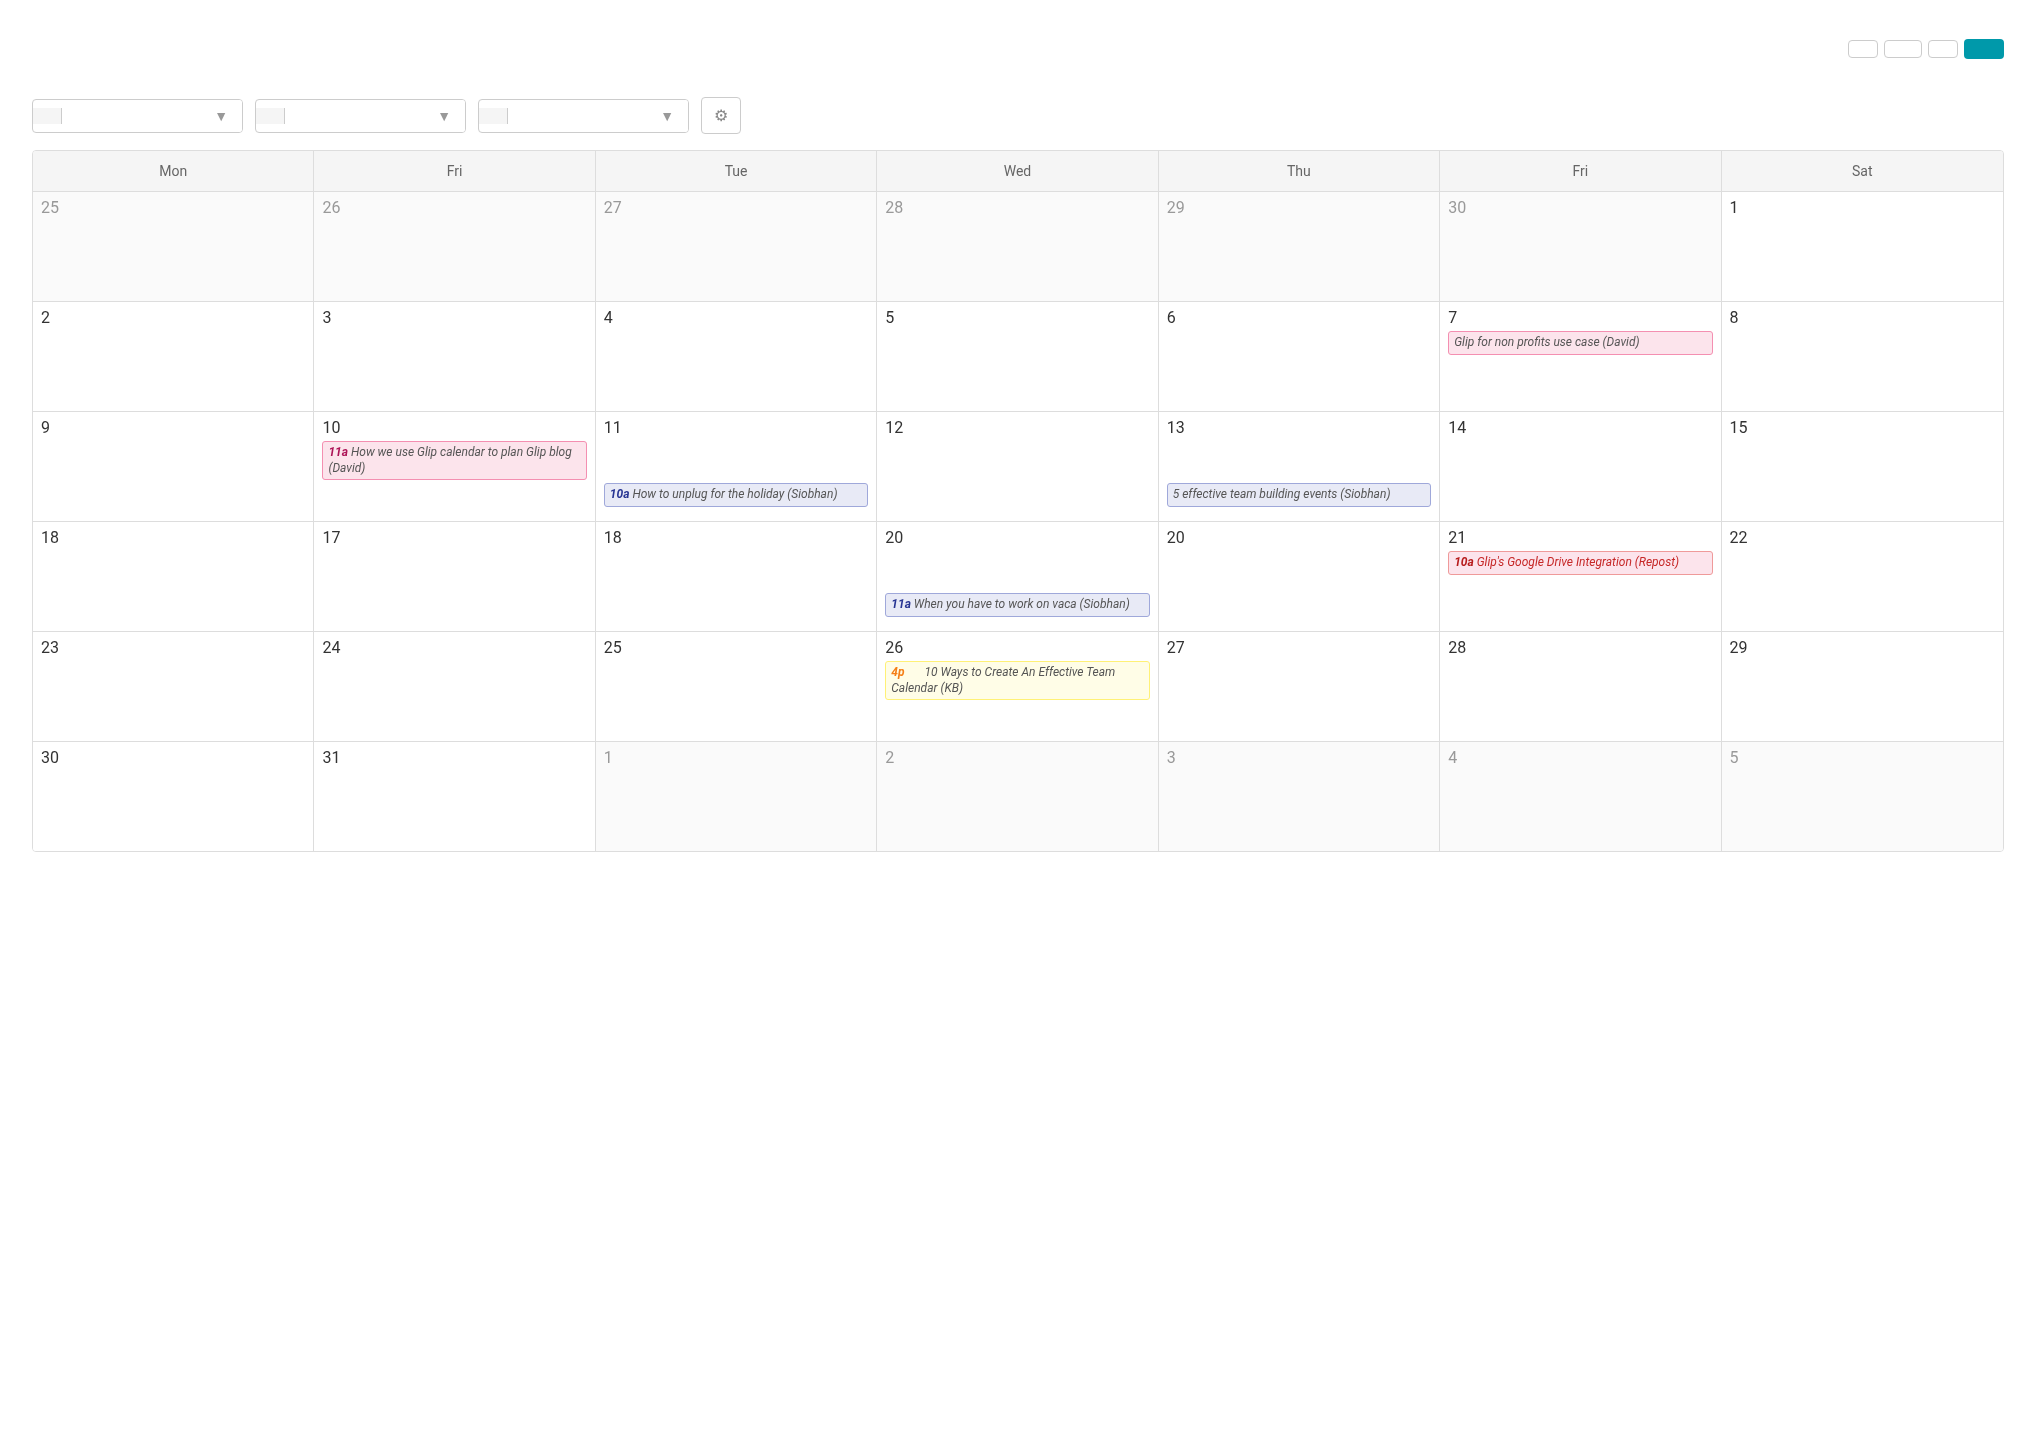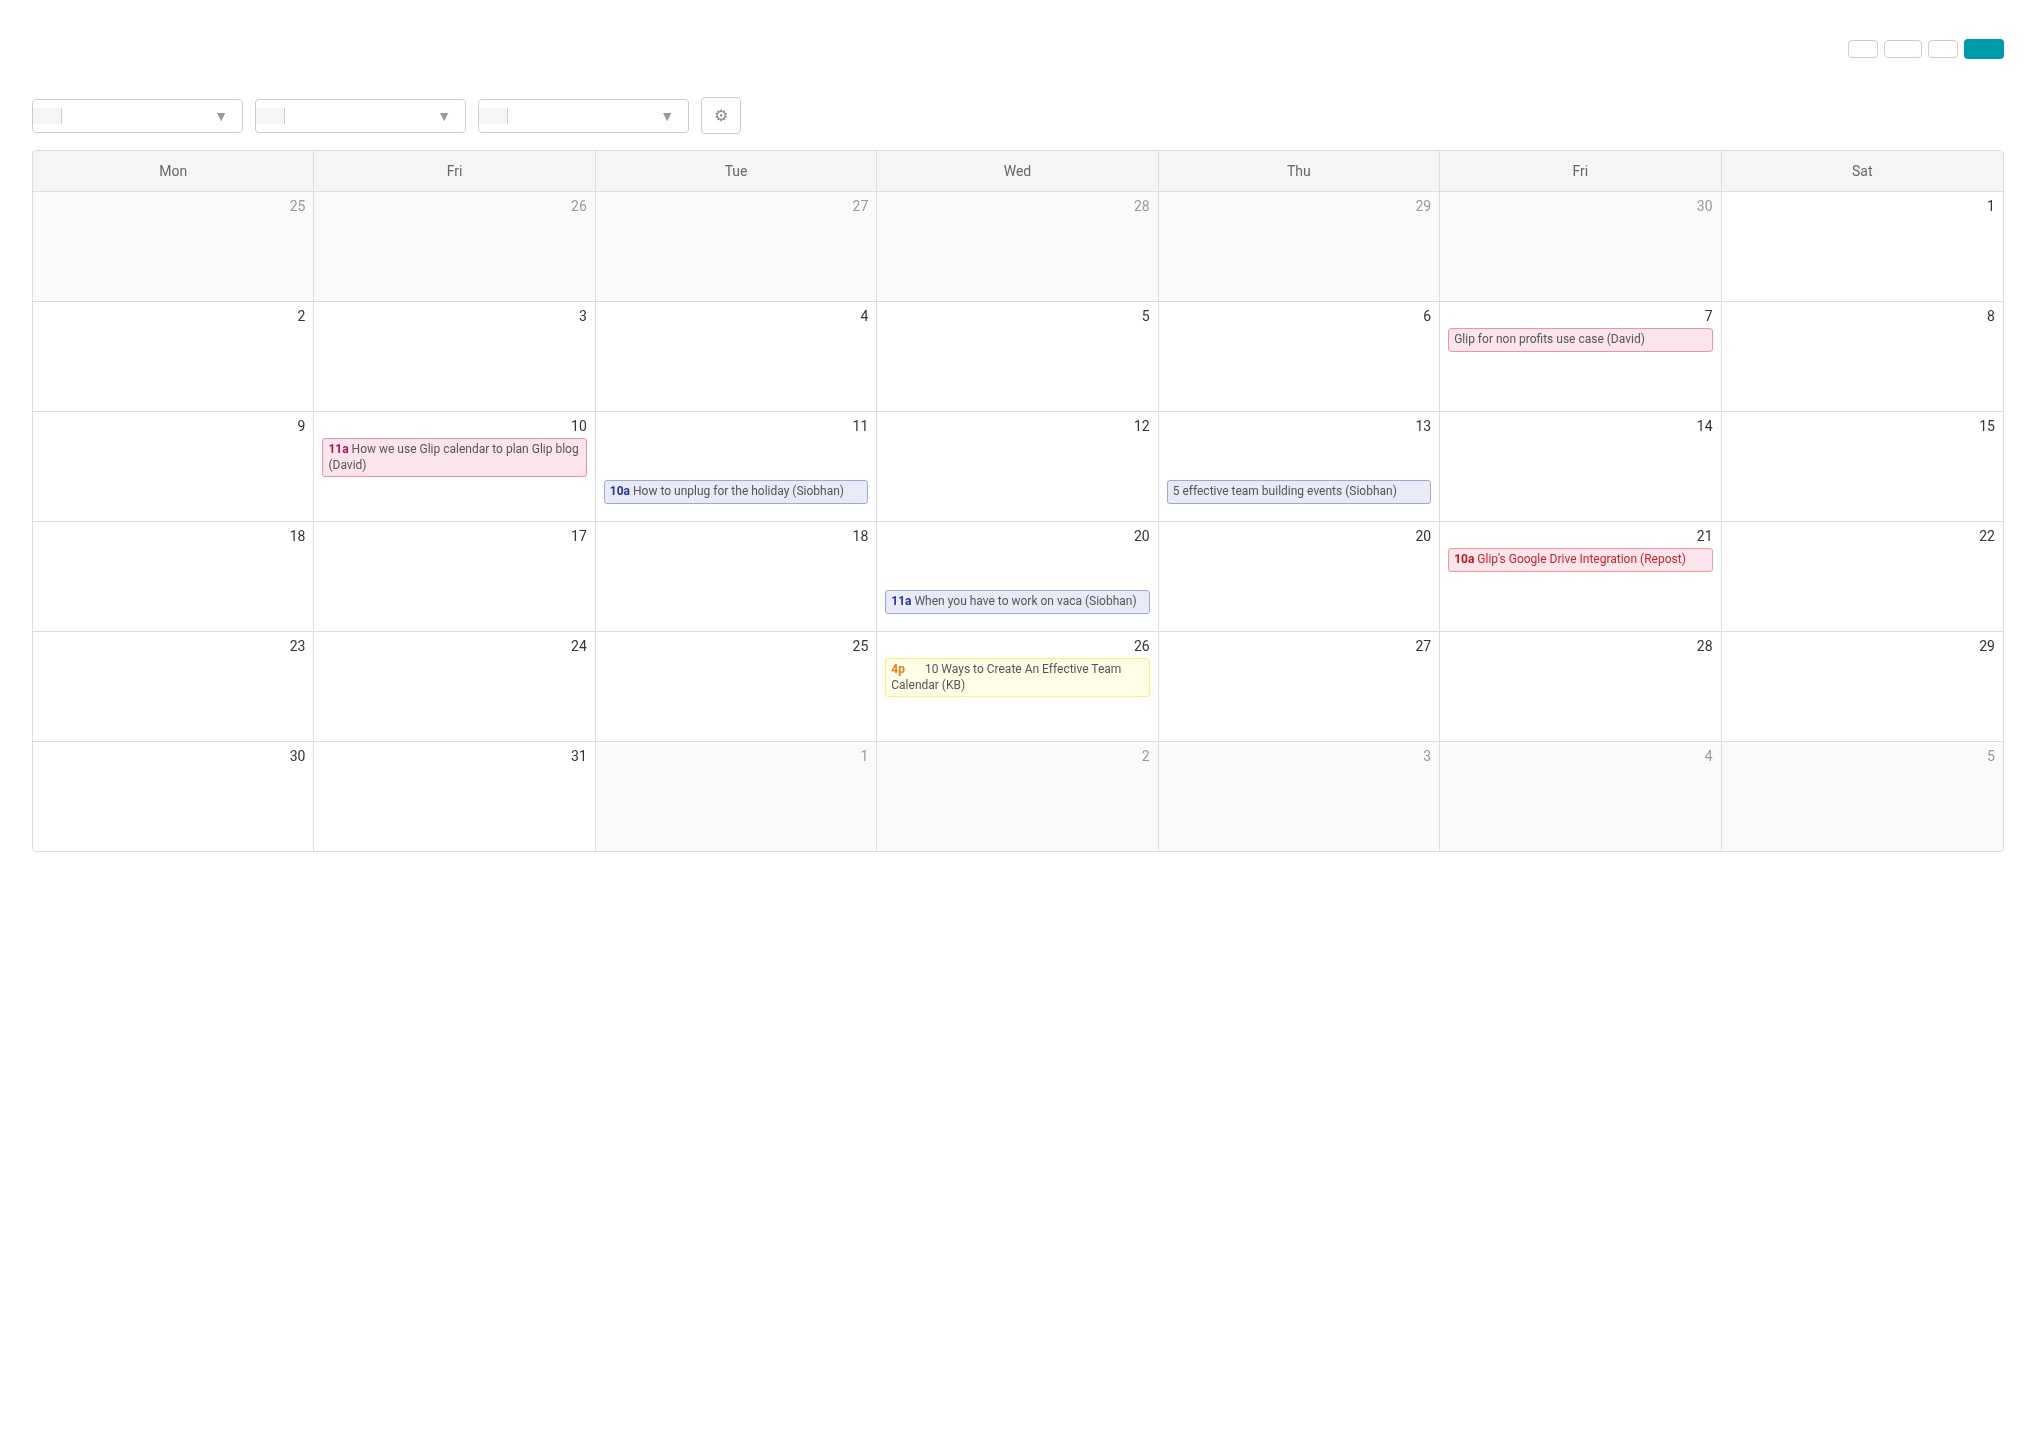--- a/index.html
+++ b/index.html
@@ -129,33 +129,33 @@
       border-top: 1px solid #ddd;
       min-height: 110px;
       padding: 6px 8px;
       vertical-align: top;
       position: relative;
       background: #fff;
     }
     .cal-cell:nth-child(7n) { border-right: none; }
     .cal-cell.outside { background: #fafafa; }
     .cal-date {
-      text-align: right;
-      font-size: 14px;
+      font-size: 16px;
       color: #999;
       margin-bottom: 4px;
     }
     .cal-date.current-month { color: #333; }
 
     .event {
       border-radius: 3px;
       padding: 3px 5px;
       font-size: 12px;
       margin-bottom: 3px;
       line-height: 1.3;
+      font-style: italic;
     }
     .event-pink {
       background: #fce4ec;
       border: 1px solid #f48fb1;
       color: #c62828;
     }
     .event-pink .event-time { color: #ad1457; font-weight: 700; }
     .event-pink .event-text { color: #555; }
 
     .event-blue {

